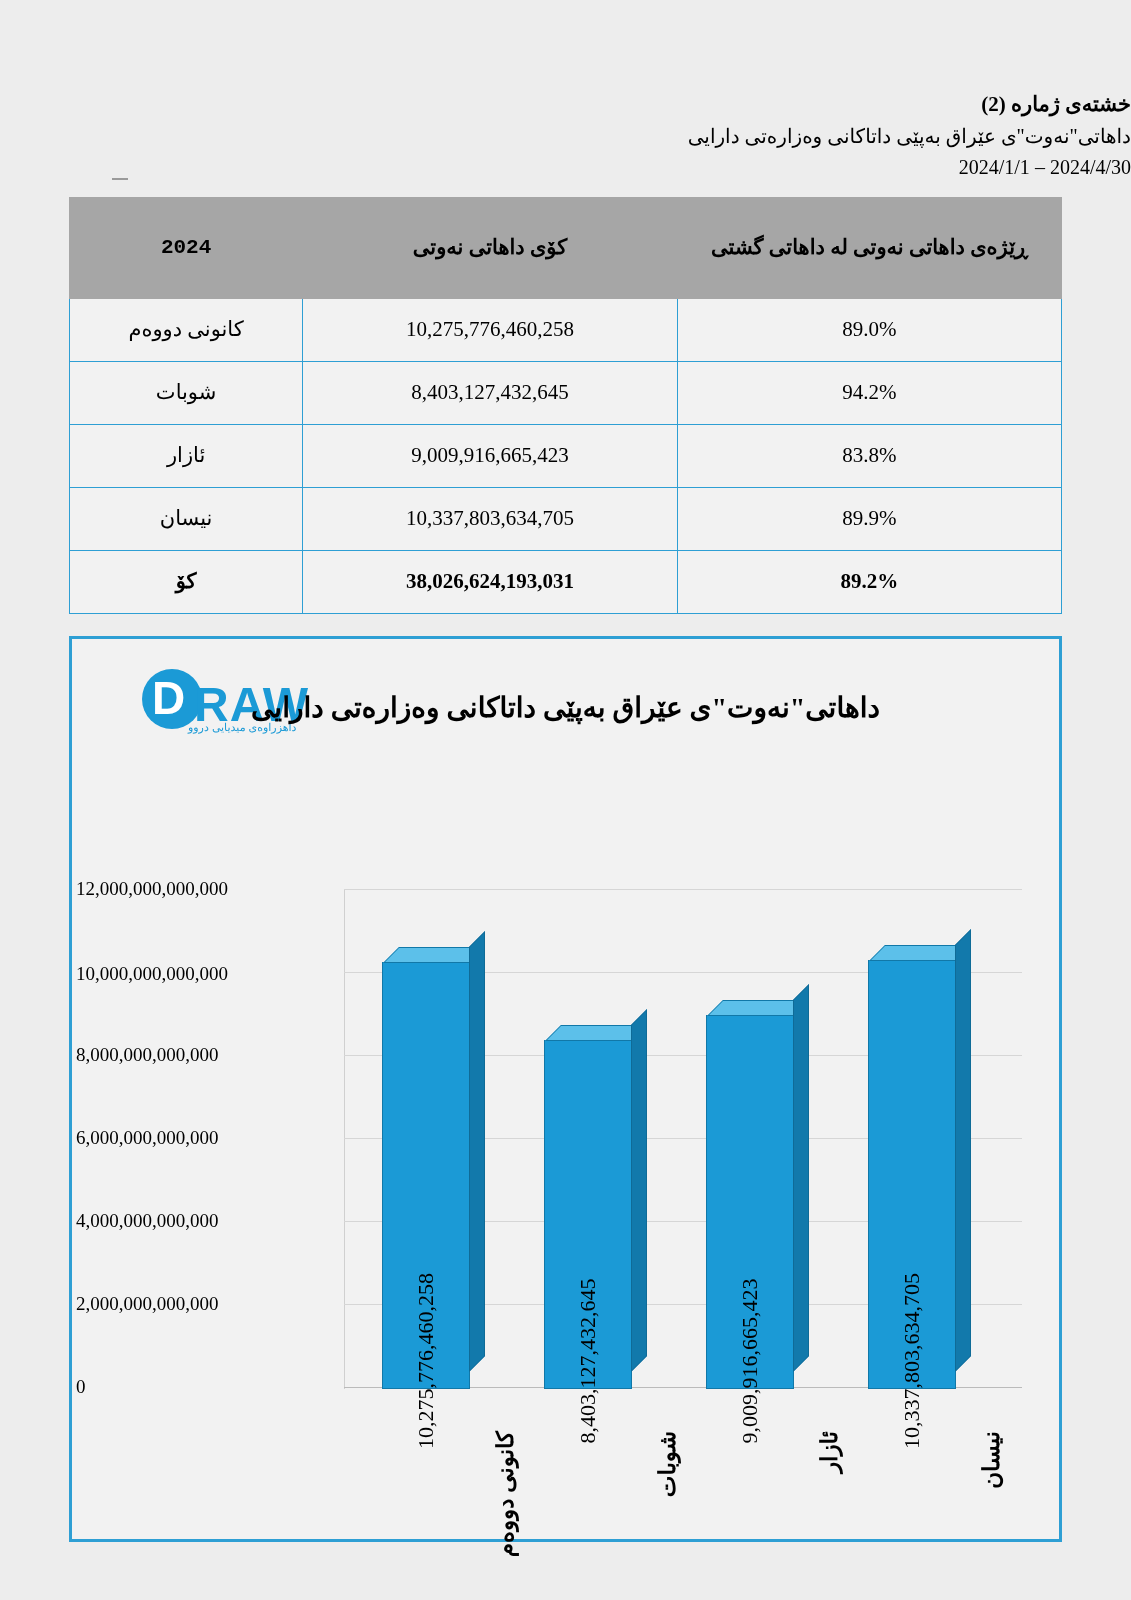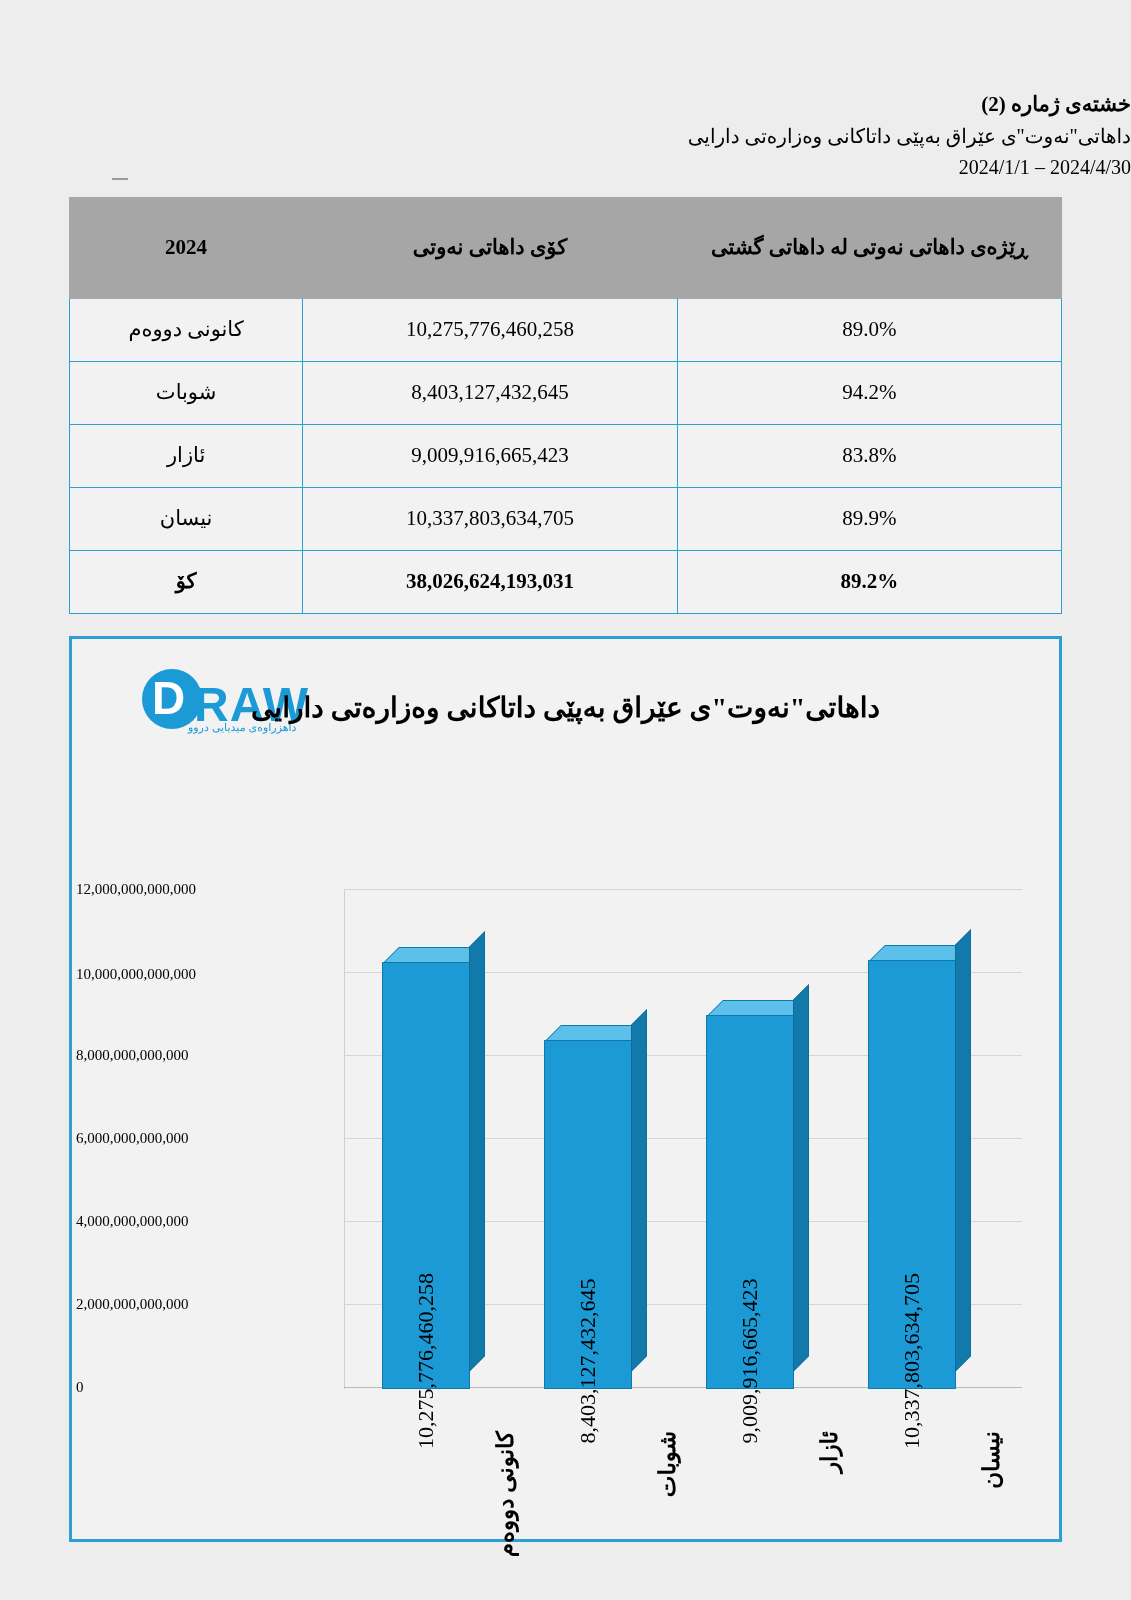--- a/index.html
+++ b/index.html
@@ -63,21 +63,21 @@
   }
   table.data-table thead th {
     background: #a6a6a6;
     color: #000;
     font-weight: bold;
     height: 100px;
     font-size: 21px;
     border: 1px solid #a6a6a6;
   }
   table.data-table thead th.year-col {
-    font-family: Liberation Serif, serif;
+    font-family: Liberation Mono, monospace;
   }
   .col-ratio { width: 39%; }
   .col-total { width: 38%; }
   .col-month { width: 23%; }
   td.num {
     font-family: "Liberation Serif", serif;
   }
   tr.total-row td {
     font-weight: bold;
   }
@@ -178,21 +178,21 @@
     right: 0;
     height: 1px;
     background: #d6d6d6;
   }
   
   .ylabel {
     position: absolute;
     right: 706px;
     width: 240px;
     text-align: left;
-    font-size: 15px;
+    font-size: 19px;
     transform: translateY(-50%);
     white-space: nowrap;
     font-family: "Liberation Serif", serif;
     direction: ltr;
   }
 
   
   .bar {
     position: absolute;
     width: 88px;

